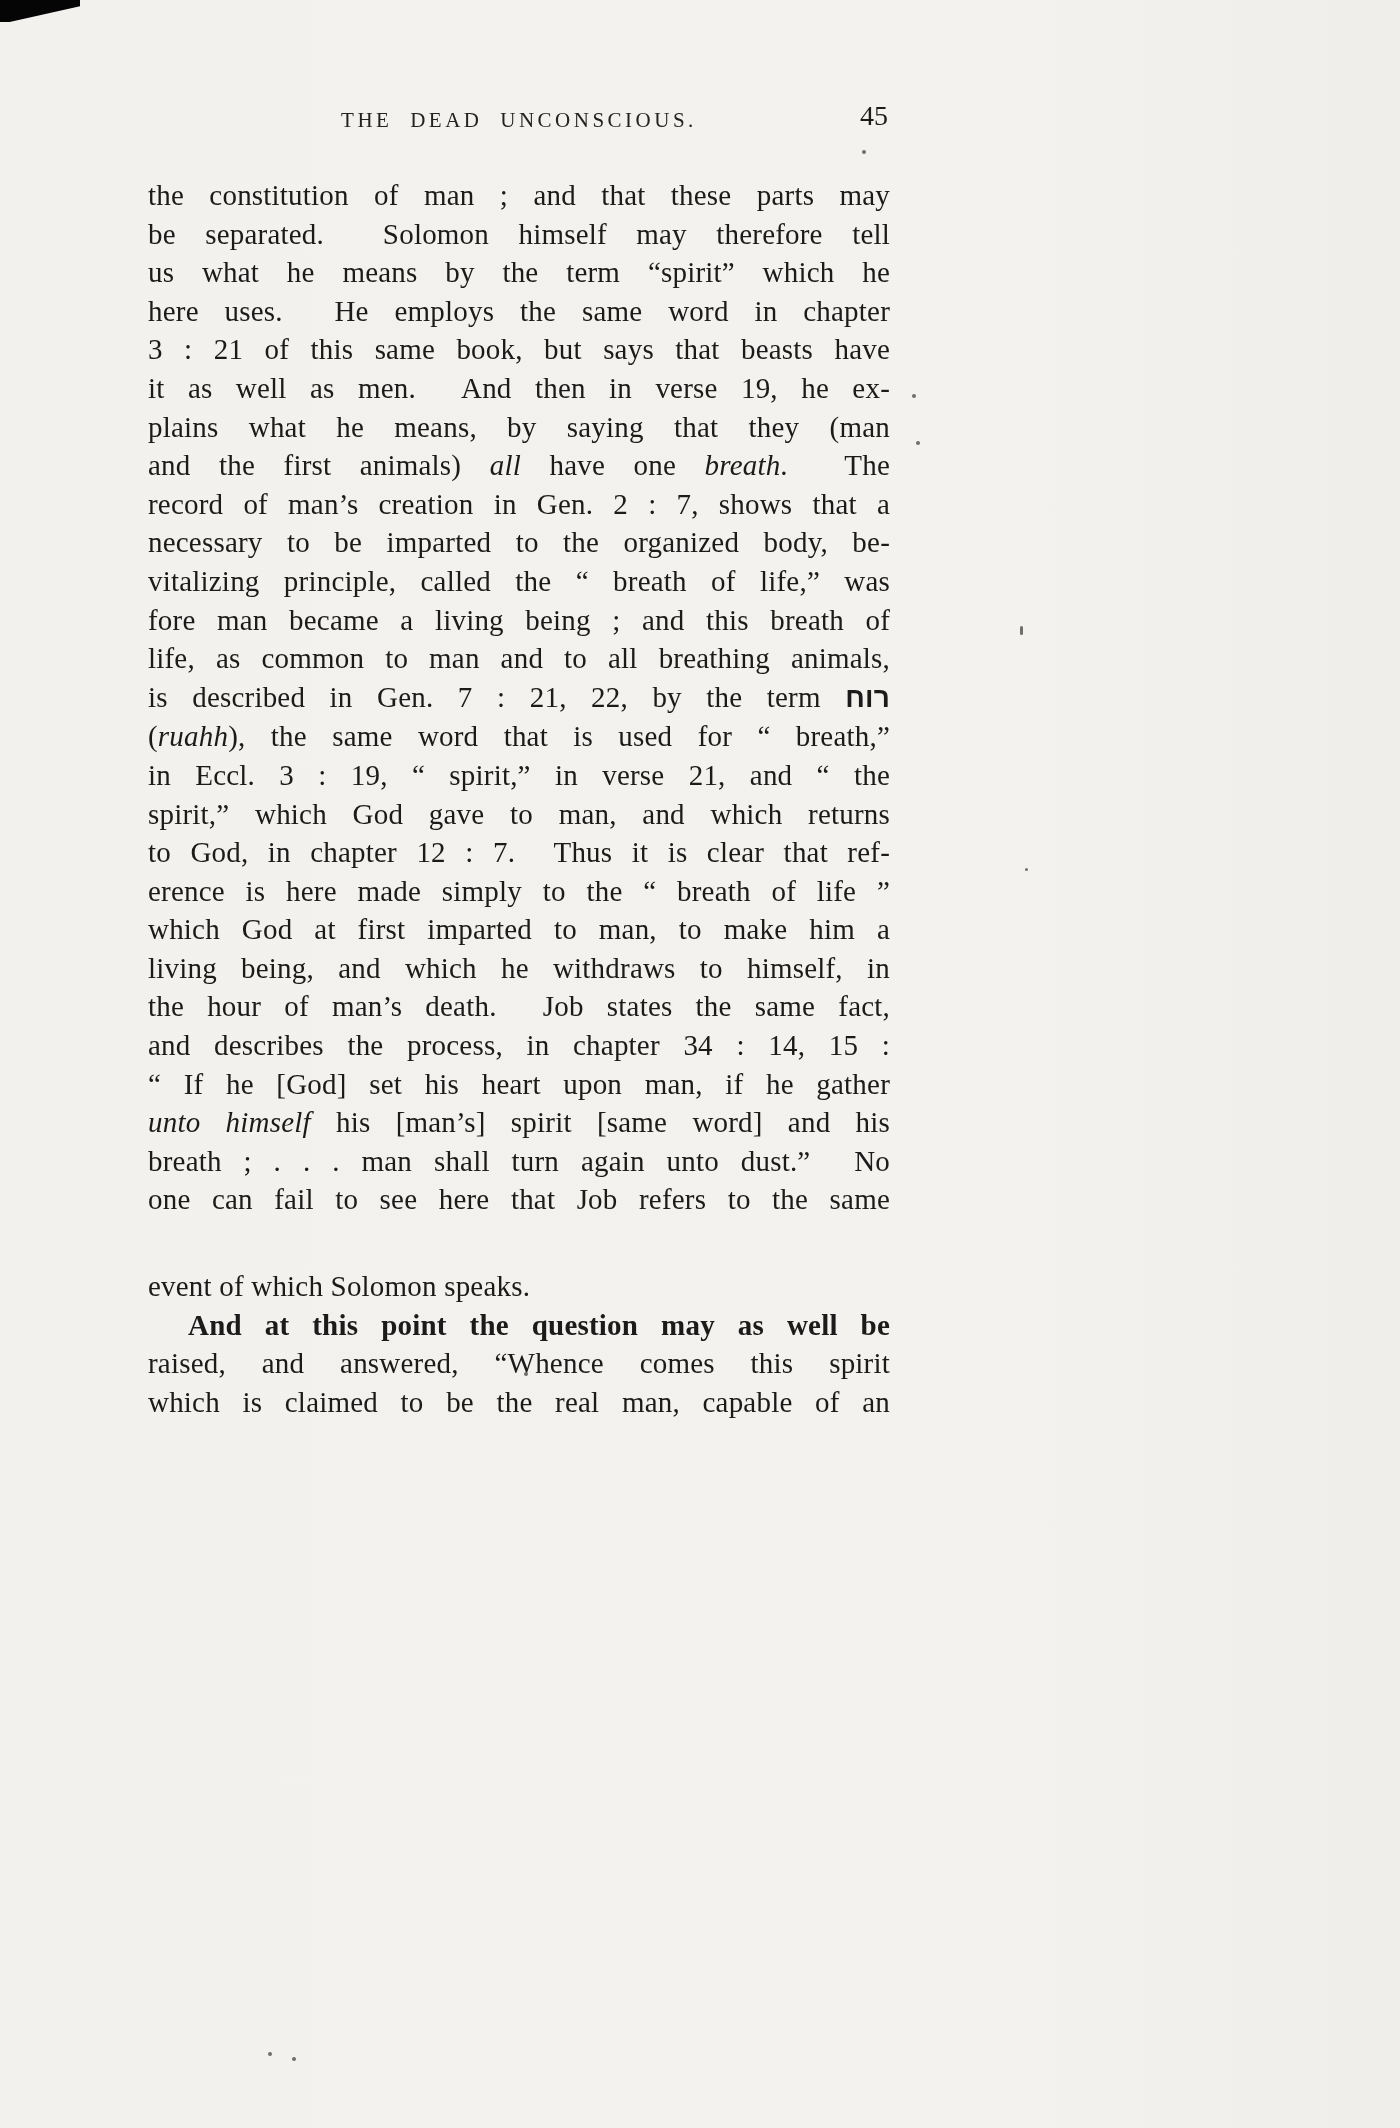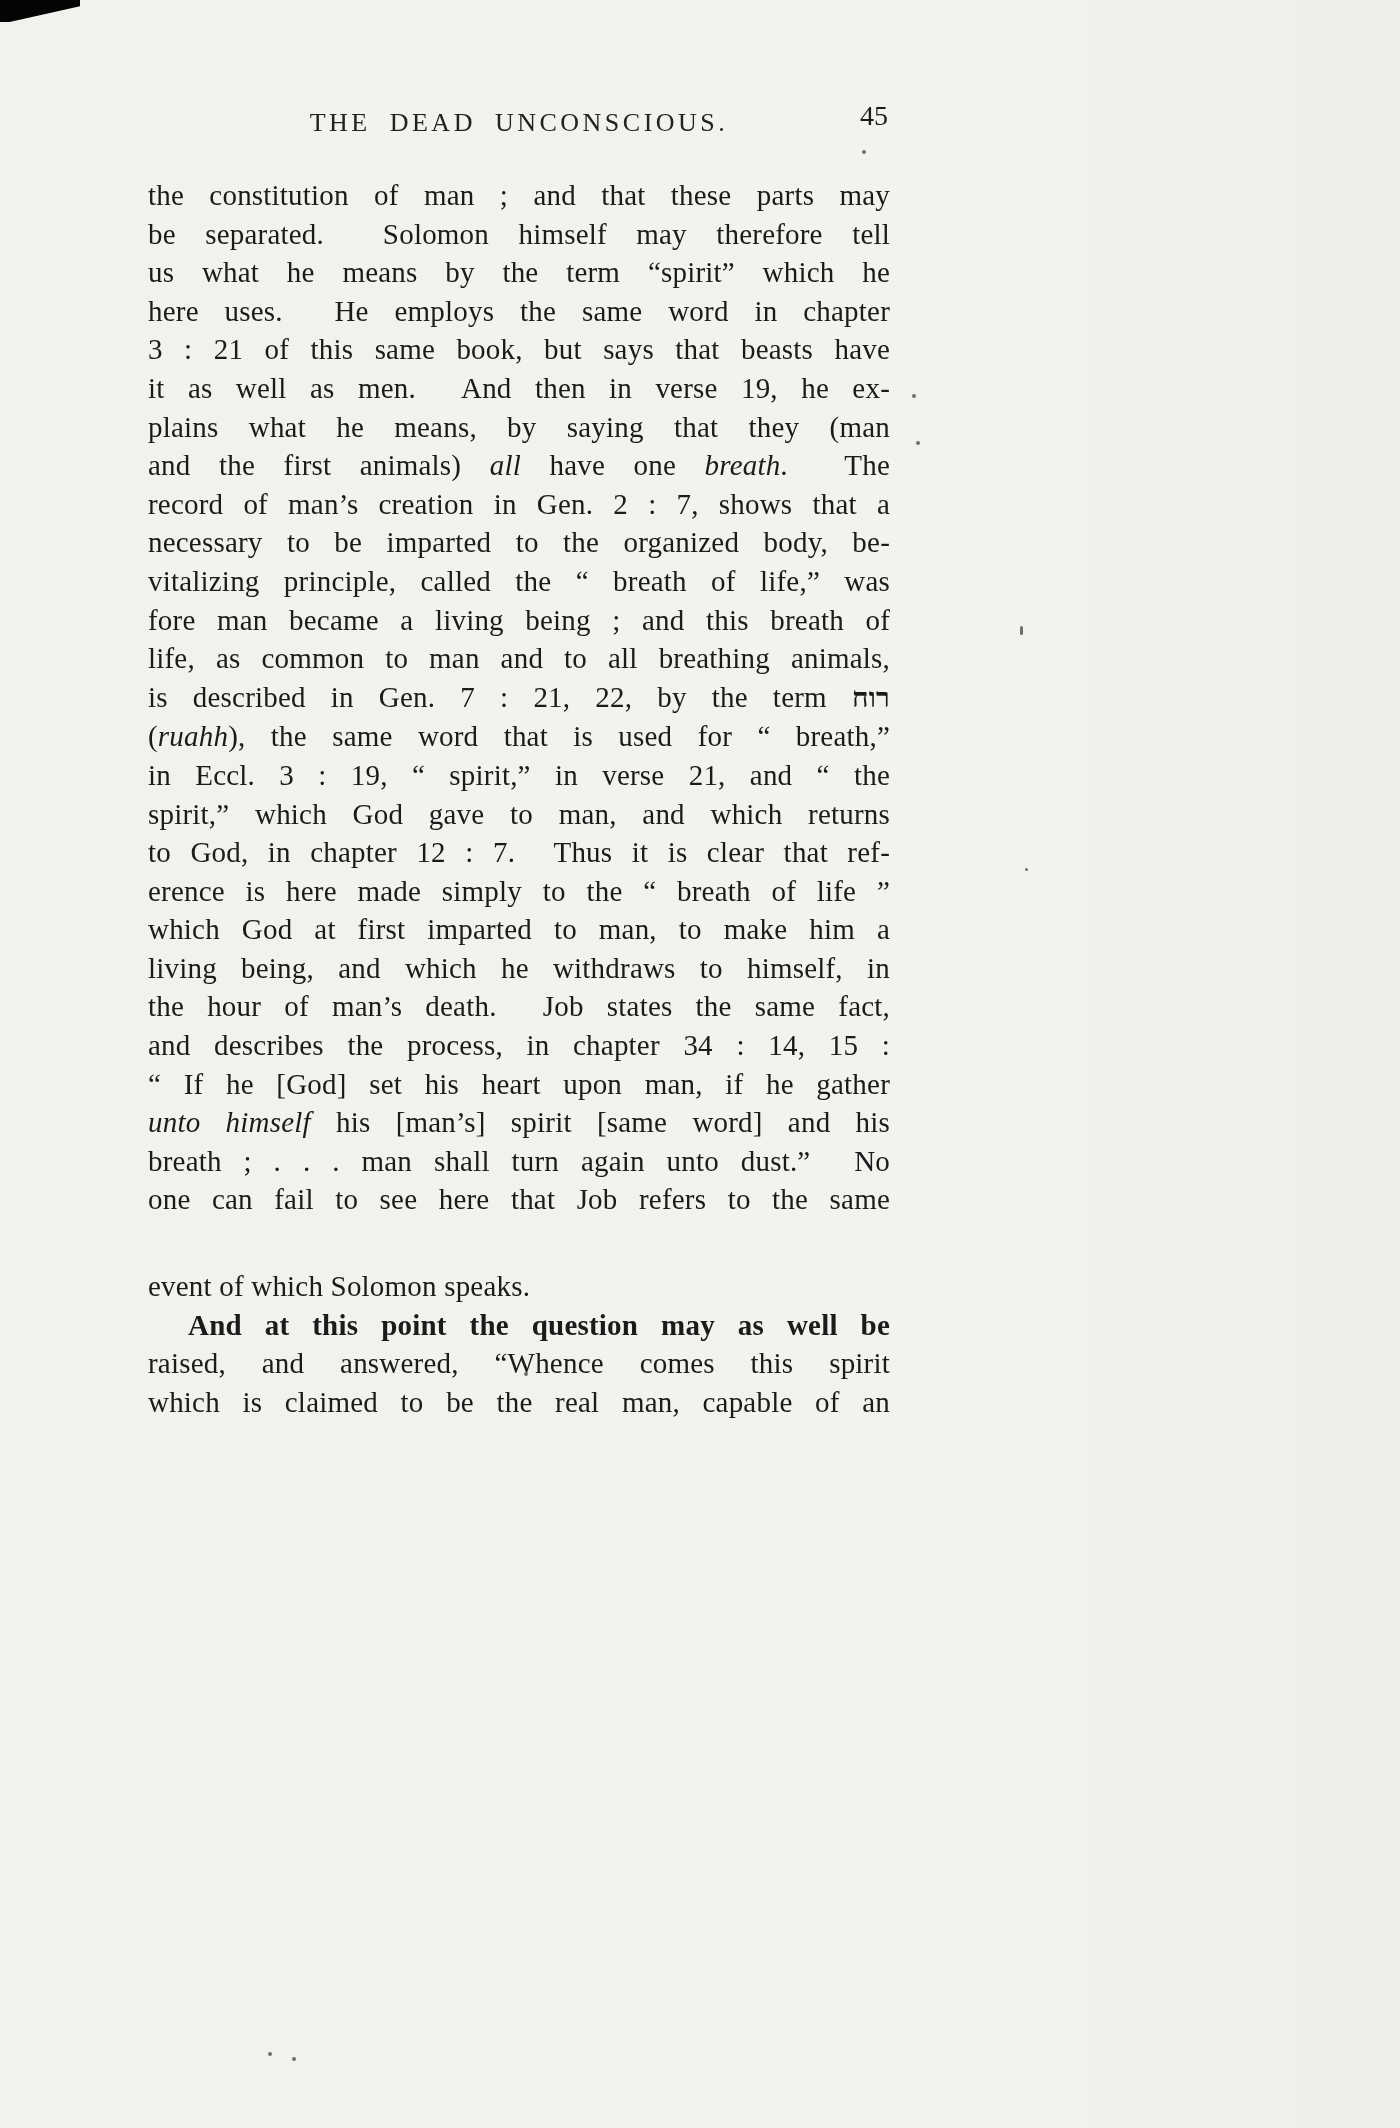--- a/index.html
+++ b/index.html
@@ -24,21 +24,21 @@
   }
   .speck {
     position:absolute; background:#6f6e6a; border-radius:50%;
   }
   .running-head {
     position:absolute; left:148px; top:100px; width:742px; height:44px;
   }
   .head-title {
     position:absolute; left:0; right:0; top:8px;
     text-align:center;
-    font-size:26px; letter-spacing:3.5px; word-spacing:9px;
+    font-size:21px; letter-spacing:3.5px; word-spacing:9px;
     color:#222;
   }
   .page-number {
     position:absolute; right:2px; top:0;
     font-size:28px; color:#1b1b1b;
   }
   .text-block {
     position:absolute; left:148px; top:176px; width:742px;
   }
   .line {
@@ -46,21 +46,21 @@
     line-height:38.6px;
     letter-spacing:0.2px;
     text-align:justify;
     text-align-last:justify;
     white-space:normal;
   }
   .line.no-justify { text-align-last:left;margin-top:48px; }
   .line.indent { text-indent:40px;font-weight:bold; }
   .line i { font-style:italic; }
   .hebrew {
-    font-family:Liberation Serif, serif;
+    font-family:Liberation Sans, sans-serif;
     font-weight:600; font-size:28px;
   }
 </style>
 </head>
 <body>
 
 <div class="page">
 
   <div class="corner-mark"></div>
 

